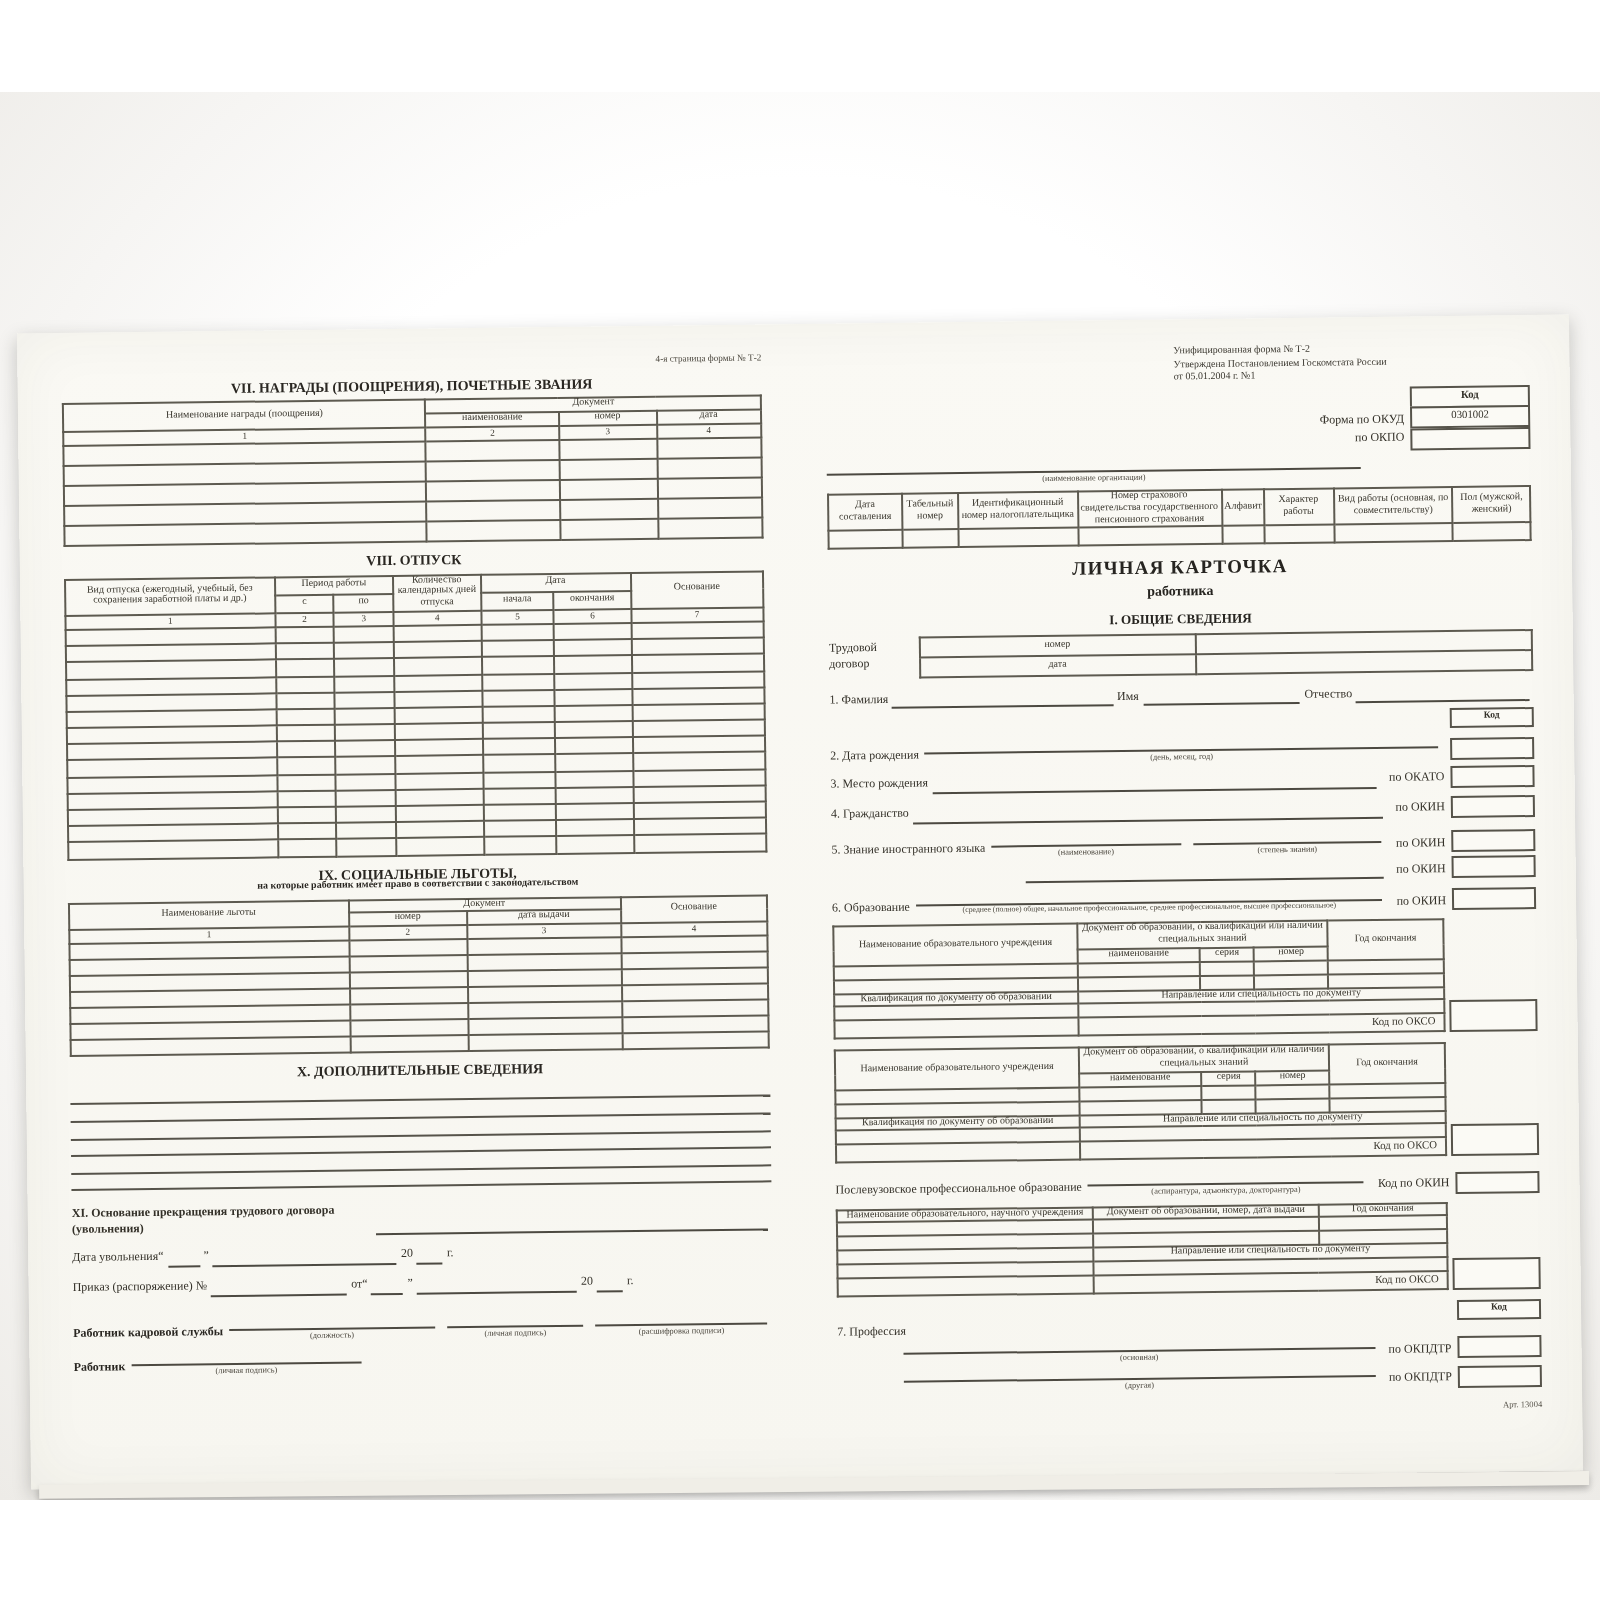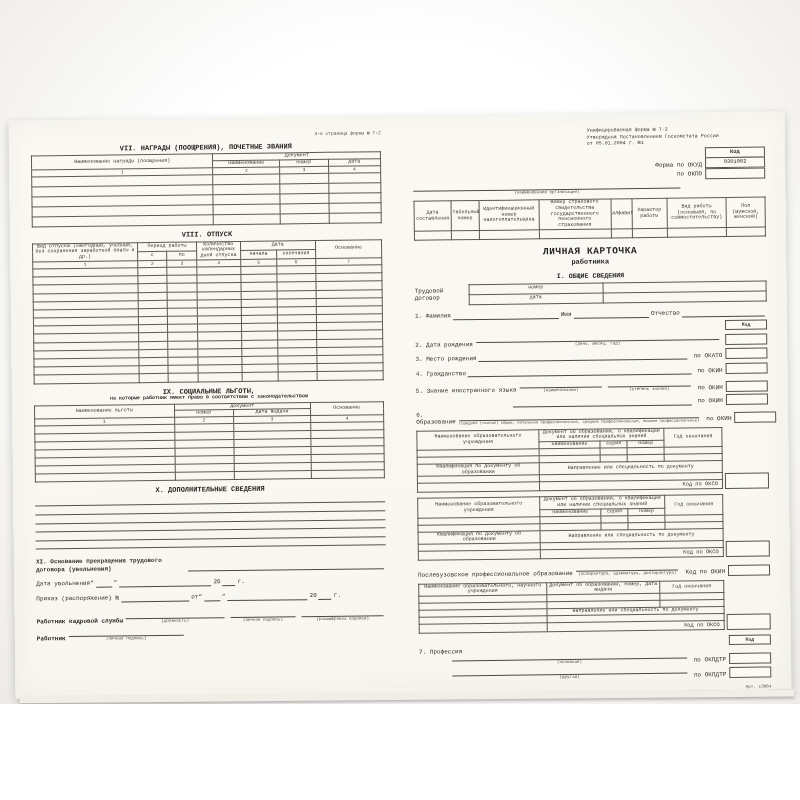--- a/index.html
+++ b/index.html
@@ -1,18 +1,18 @@
 <!DOCTYPE html>
 <html><head>
 <meta charset="utf-8">
 <style>
   html,body{margin:0;padding:0;}
   .stage{position:relative;width:800px;height:704px;overflow:hidden;
     background:radial-gradient(ellipse at 50% 45%, #ffffff 50%, #edebe7 100%);
-    font-family:Liberation Mono, monospace;color:#343129;}
+    font-family:Liberation Serif, serif;color:#343129;margin-top:46px;}
   .sheet{position:absolute;left:12px;top:116px;width:776px;height:578px;
     background:linear-gradient(180deg,#faf9f4 0%,#f7f6f0 100%);
     box-shadow:0 3px 9px rgba(40,38,30,.25), inset 0 0 30px rgba(60,55,40,.05);
     transform:rotate(-0.7deg);display:flex;}
   .sheet::after{content:"";position:absolute;left:4px;right:-3px;bottom:-6px;height:7px;
     background:#f0eee7;box-shadow:0 2px 3px rgba(0,0,0,.22);z-index:-1;transform:rotate(.2deg);}
   .pg{width:50%;box-sizing:border-box;position:relative;font-size:6px;line-height:1.25;}
   .pgl{padding:14px 16px 8px 22px;}
   .pgr{padding:14px 20px 8px 16px;}
   .pnote{text-align:right;font-size:4.6px;color:#4a463d;}

